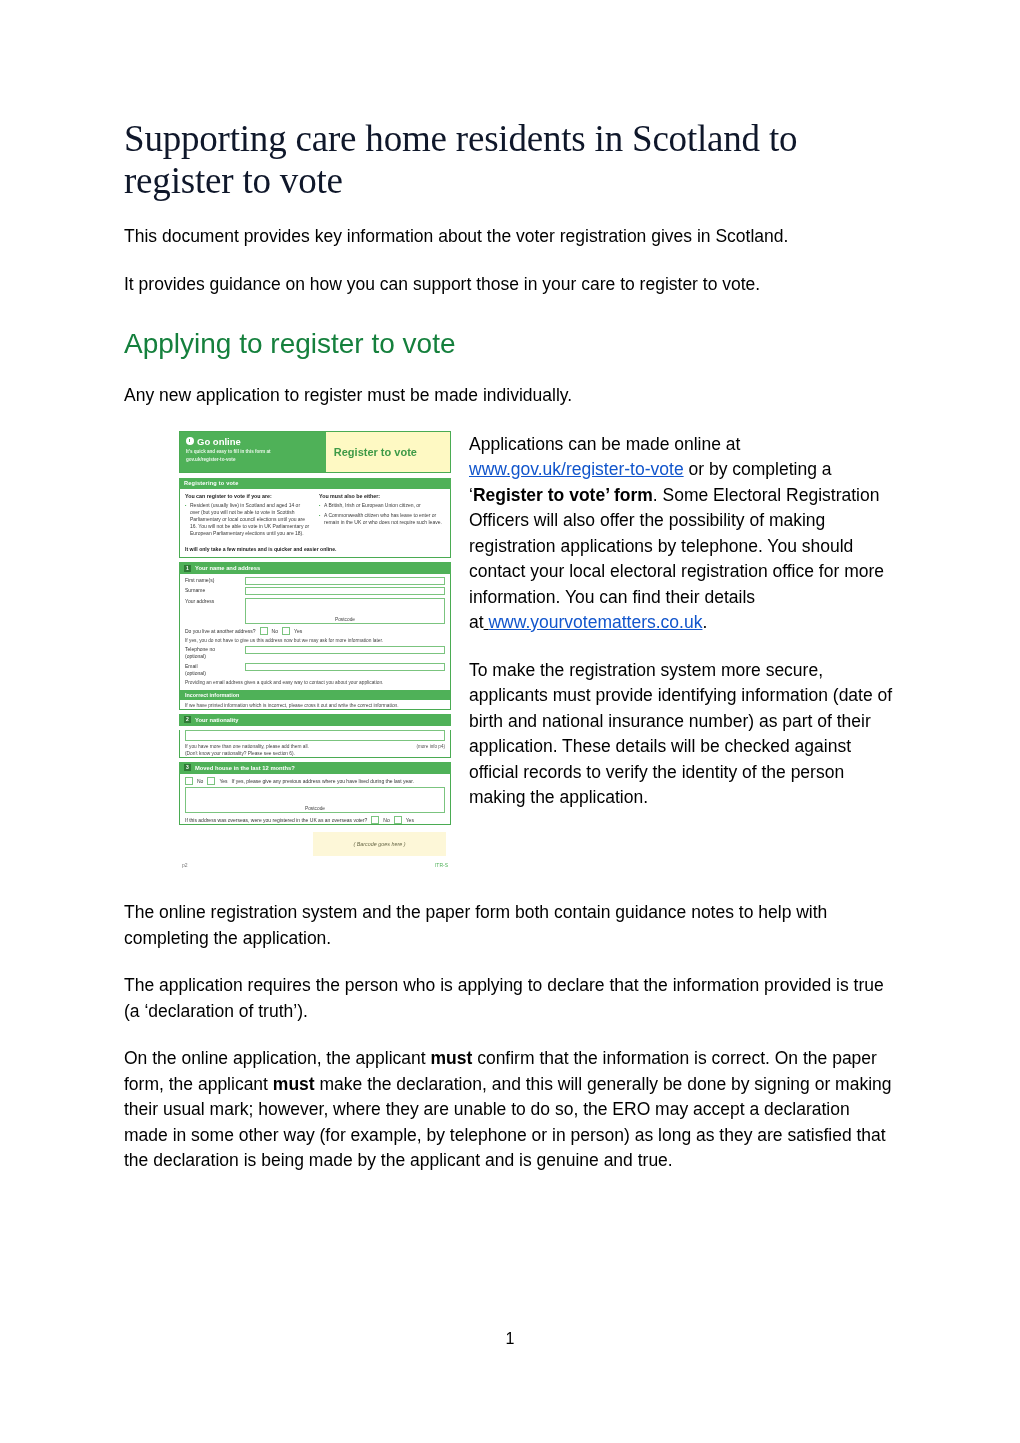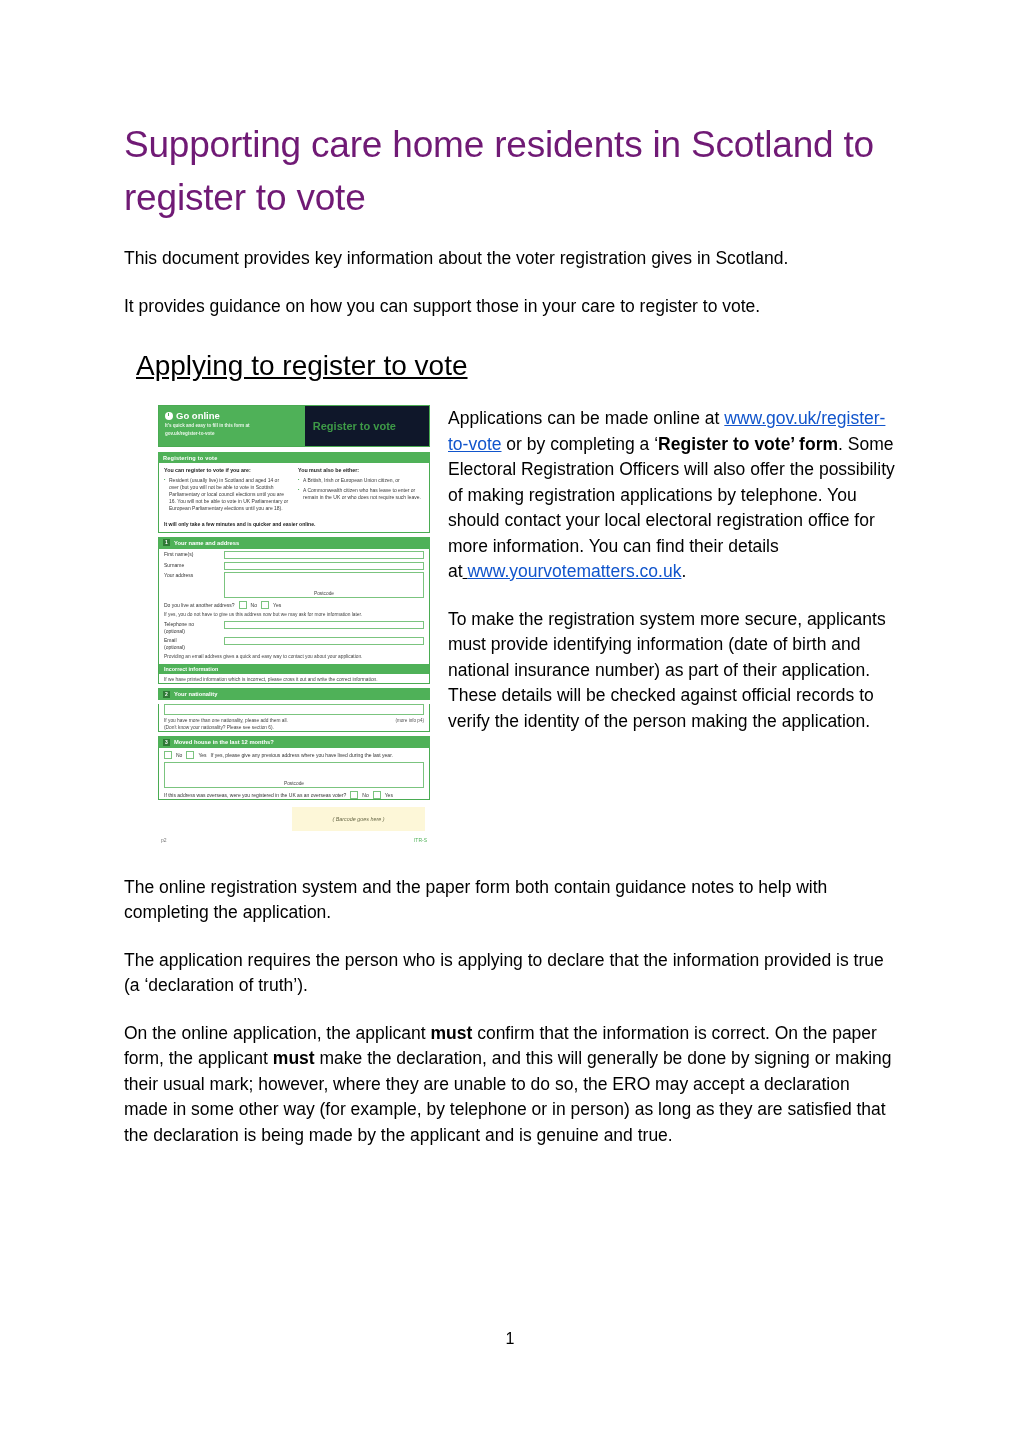--- a/index.html
+++ b/index.html
@@ -22,33 +22,33 @@
     overflow: hidden;
   }
   .content {
     position: absolute;
     left: 124px;
     top: 118px;
     width: 772px;
   }
   h1.doc-title {
     font-size: 37px;
-    line-height: 53px;
+    line-height: 42px;
     font-weight: normal;
-    color: #701a75;
+    color: #0f172a;
     margin: 0 0 0 0;
     letter-spacing: -0.2px;
+    font-family: Liberation Serif, serif;
   }
   h2.section-heading {
     font-size: 28px;
     line-height: 34px;
     font-weight: normal;
-    color: #000000;
-    margin: 30px 0 0 12px;
-    text-decoration: underline;
+    color: #15803d;
+    margin: 30px 0 0 0;
   }
   p.body-text {
     font-size: 17.5px;
     line-height: 25.5px;
     margin: 22px 0 0 0;
     color: #000000;
   }
   a.link {
     color: #1155CC;
     text-decoration: underline;
@@ -56,21 +56,21 @@
   b, strong { font-weight: bold; }
 
   
   .figure-block {
     margin-top: 22px;
     overflow: hidden;
   }
   .form-figure {
     float: left;
     width: 272px;
-    margin: 0 18px 8px 8px;
+    margin: 0 18px 8px 29px;
     padding-left: 26px;
   }
   .right-col p:first-child { margin-top: 1px; }
 
   .clearfix::after {
     content: "";
     display: block;
     clear: both;
   }
 
@@ -126,21 +126,21 @@
   }
   .itr-rtv {
     width: 46%;
     display: flex;
     align-items: center;
     padding-left: 8px;
     box-sizing: border-box;
     color: #3e9a47;
     font-size: 11px;
     font-weight: bold;
-    background: #0f172a;
+    background: #fef9c3;
   }
   .itr-band {
     background: #4fb158;
     color: #ffffff;
     font-size: 5.6px;
     font-weight: bold;
     padding: 2.5px 5px;
     letter-spacing: .2px;
   }
   .itr-box {
@@ -304,20 +304,21 @@
 <div class="page">
   <div class="content">
 
     <h1 class="doc-title">Supporting care home residents in Scotland to register to vote</h1>
 
     <p class="body-text">This document provides key information about the voter registration gives in Scotland.</p>
     <p class="body-text">It provides guidance on how you can support those in your care to register to vote.</p>
 
     <h2 class="section-heading">Applying to register to vote</h2>
 
+    <p class="body-text">Any new application to register must be made individually.</p>
 
     <div class="figure-block clearfix">
 
       <figure class="form-figure">
         <div class="itr">
 
           <div class="itr-topbar">
             <div class="itr-go">
               <div class="itr-go-title">
                 <span class="clock-icon"></span>

